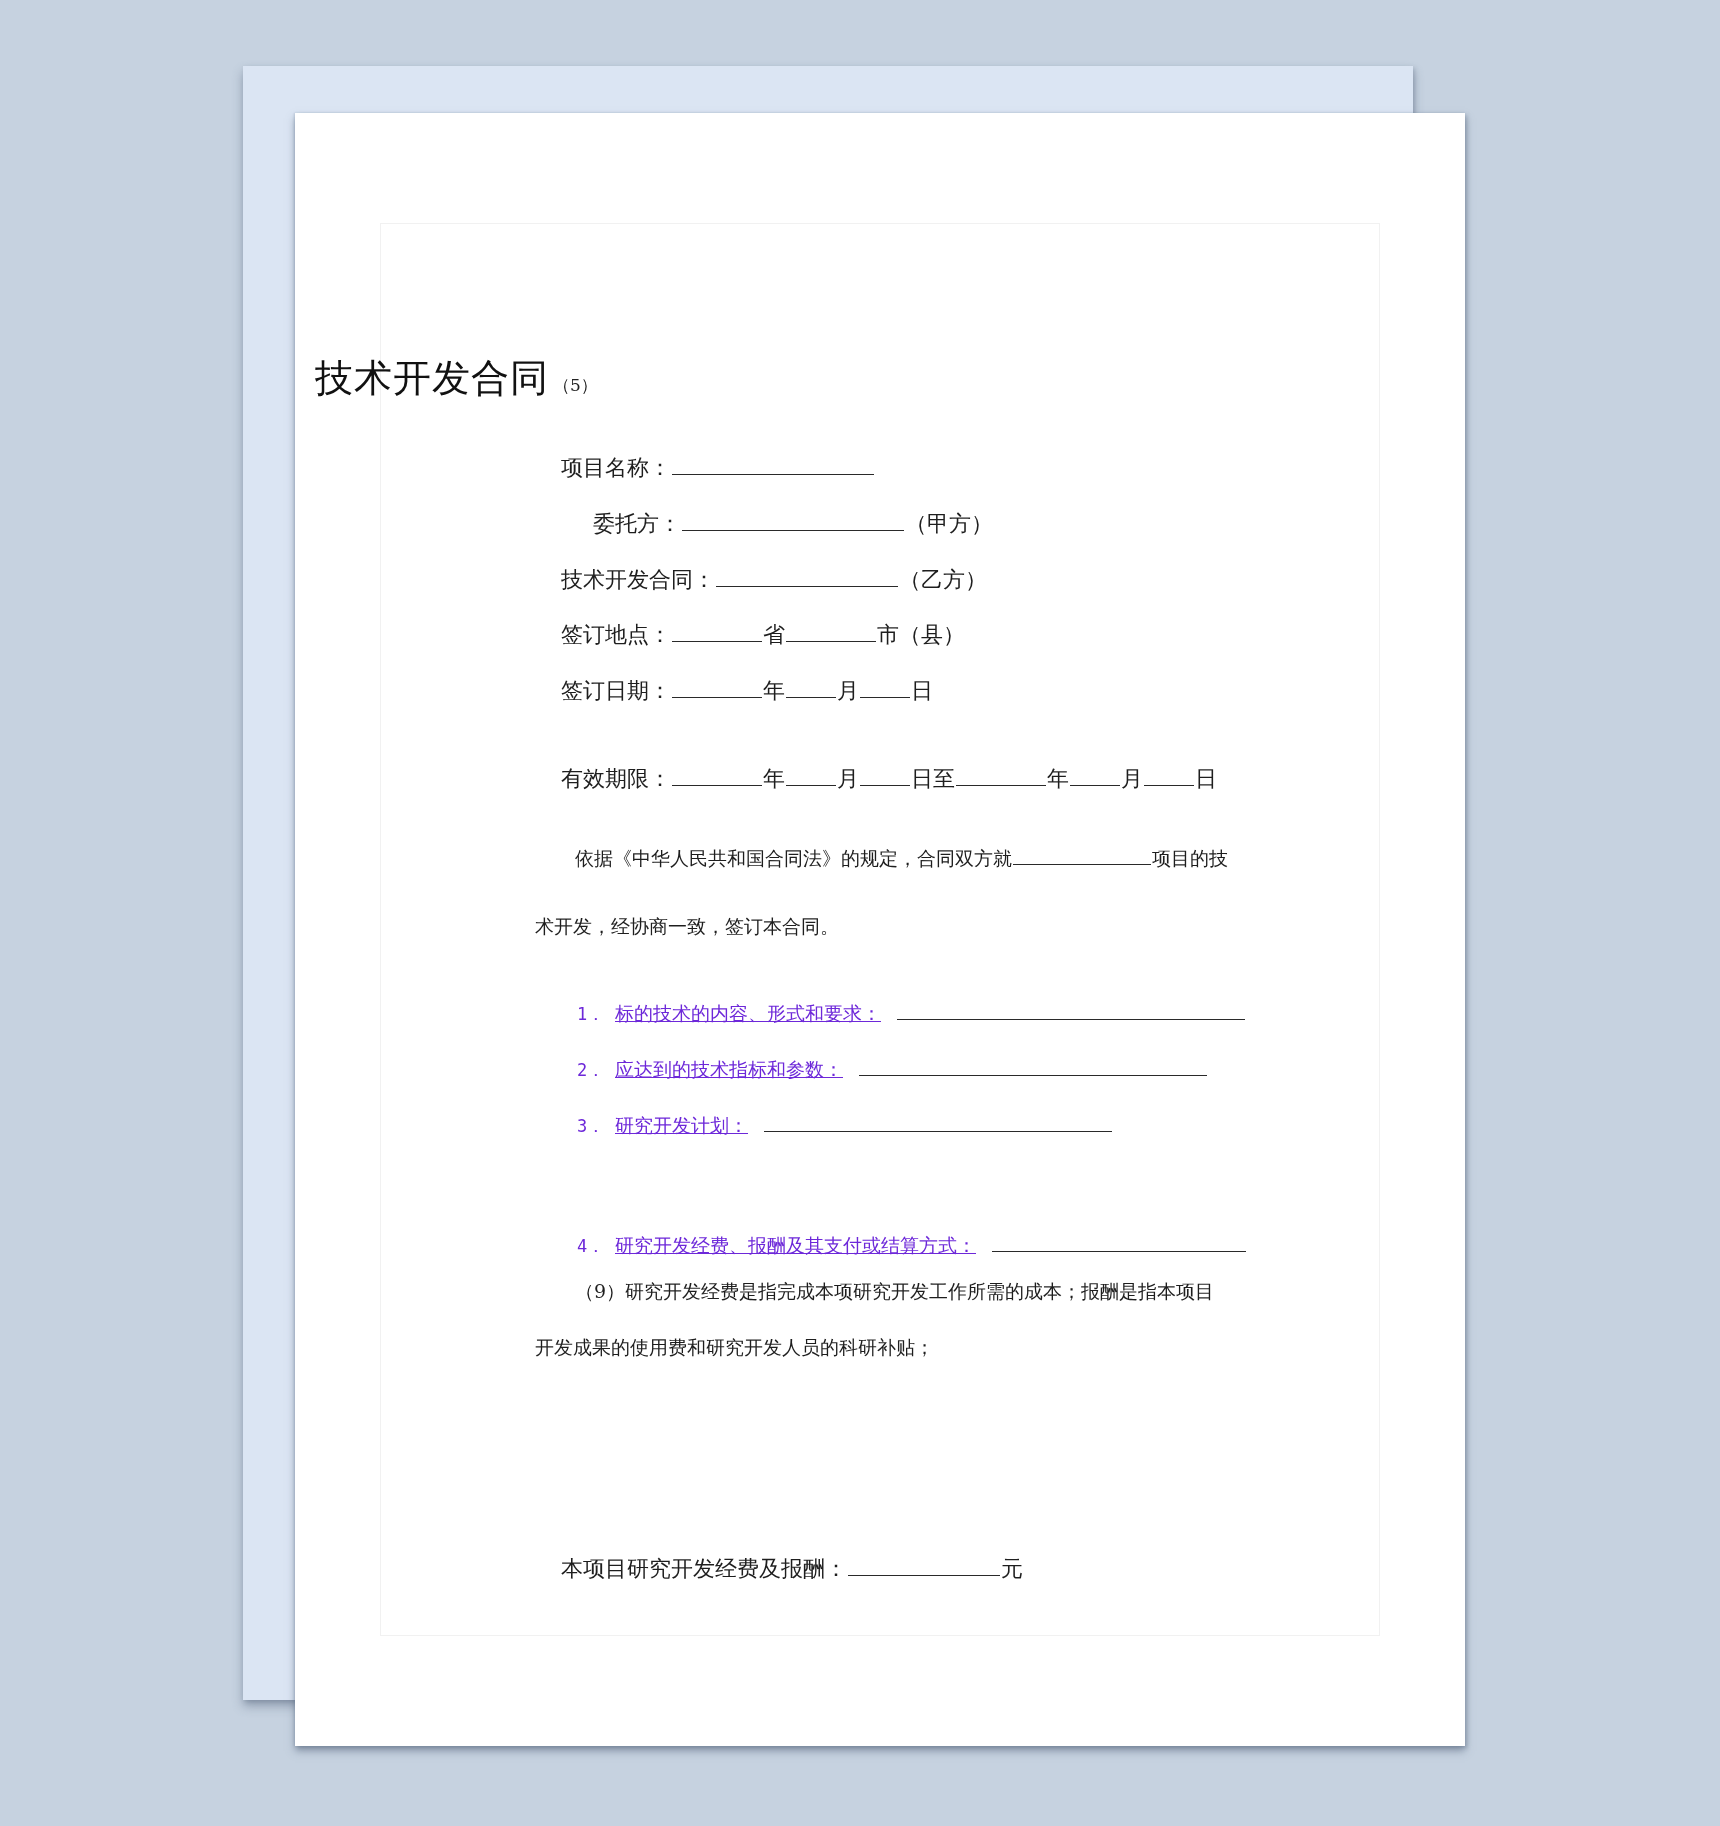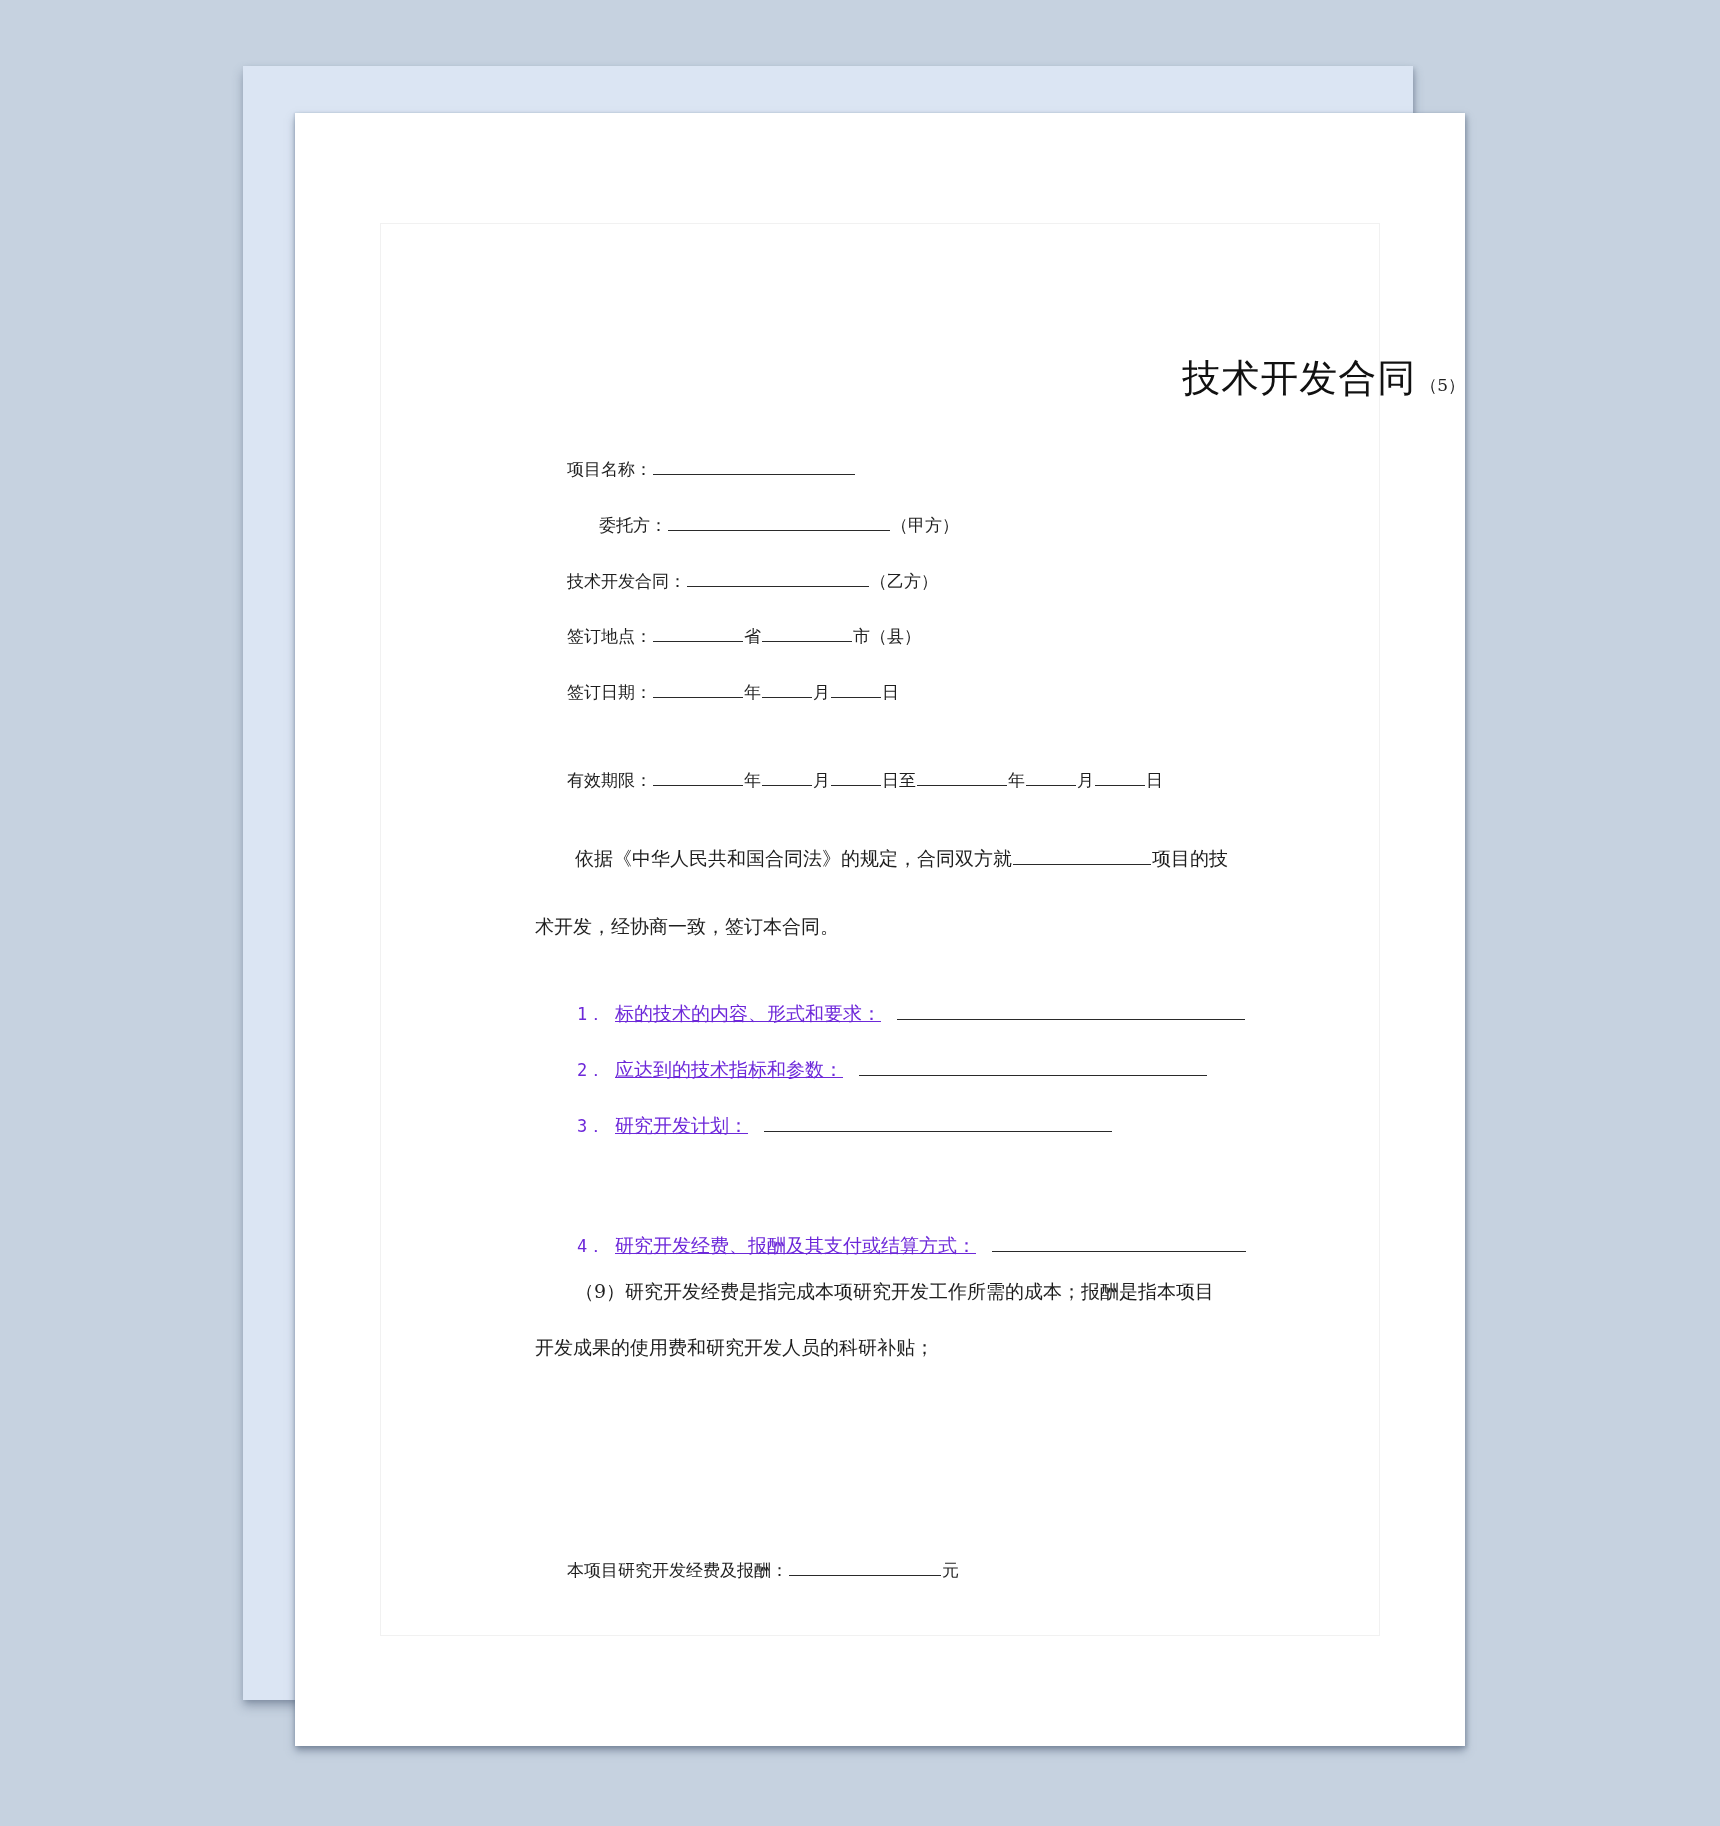--- a/index.html
+++ b/index.html
@@ -47,40 +47,40 @@
       left: 0;
       top: 0;
       width: 100%;
       height: 100%;
     }
     .title-wrap {
       position: absolute;
       top: 240px;
       left: 0;
       width: 100%;
-      text-align: right;
+      text-align: left;
       white-space: nowrap;
     }
     .title {
       font-family: "DejaVu Sans", "Liberation Sans", sans-serif;
       font-size: 38px;
       font-weight: normal;
       letter-spacing: 1px;
       color: #111;
       margin-left: 20px;
     }
     .title-suffix {
       font-size: 17px;
       color: #222;
       margin-left: 4px;
     }
     .line {
       position: absolute;
-      left: 272px;
-      font-size: 17px;
+      left: 266px;
+      font-size: 22px;
       line-height: 24px;
       white-space: nowrap;
       color: #1e1e1e;
     }
     .blank {
       display: inline-block;
       border-bottom: 1.6px solid #2a2a2a;
       height: 18px;
       vertical-align: baseline;
       margin: 0 1px;

